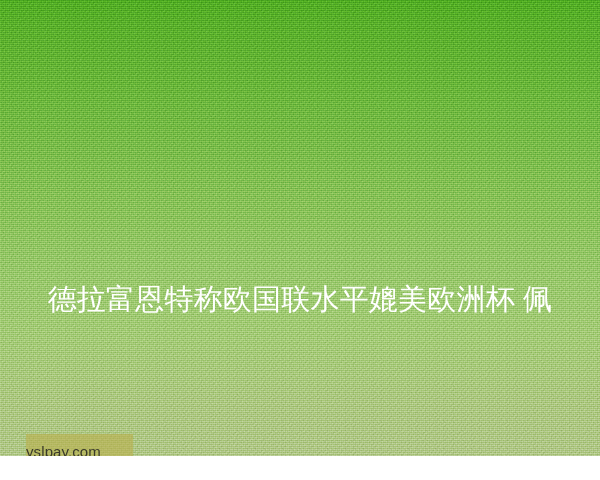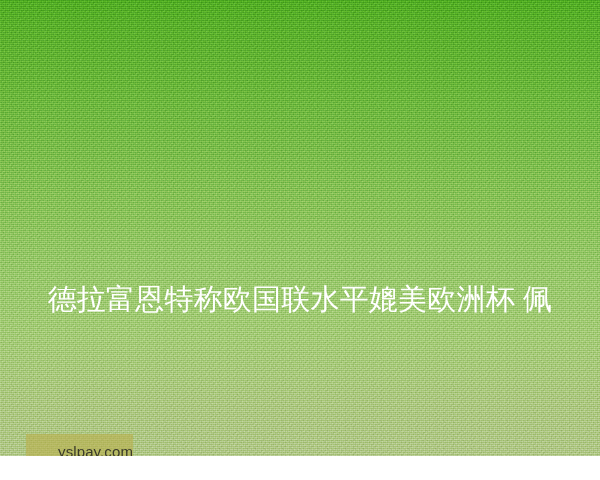--- a/index.html
+++ b/index.html
@@ -78,21 +78,21 @@
   
   .watermark {
     position: absolute;
     left: 26px;
     top: 434px;
     width: 107px;
     height: 34px;
     background: rgba(186, 176, 78, 0.62);
     display: flex;
     align-items: center;
-    justify-content: flex-end;
+    justify-content: flex-start;
   }
   .watermark-text {
     font-family: "Liberation Sans", "DejaVu Sans", sans-serif;
     font-size: 15px;
     line-height: 15px;
     color: #3a3a2a;
     letter-spacing: 0.1px;
   }
 </style>
 </head>

